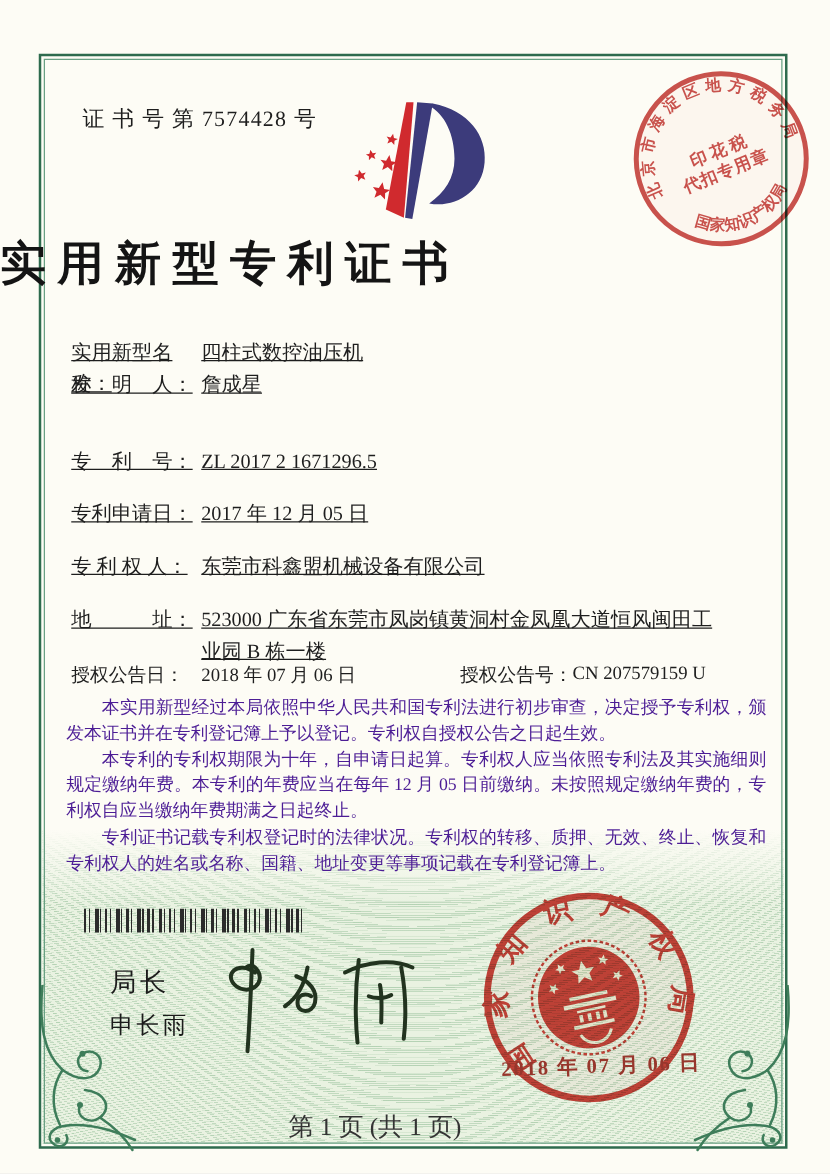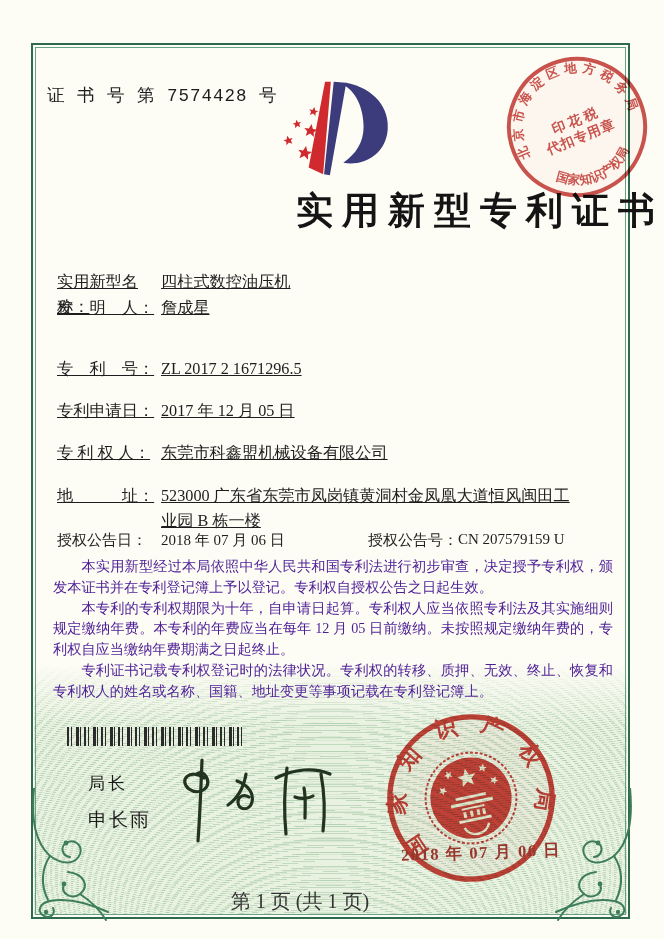--- a/index.html
+++ b/index.html
@@ -13,42 +13,42 @@
     border:2.5px solid #2e6b4e;z-index:2;pointer-events:none;}
   .frame::after{content:"";position:absolute;inset:2px;border:1px solid #69a184;}
   
   .guilloche{position:absolute;left:34px;top:664px;width:593px;height:251px;z-index:1;
     background-color:#e9f2e1;
     background-image:
       repeating-radial-gradient(120% 95% at 50% 150%, rgba(255,255,255,0) 0 4px, rgba(108,166,118,.32) 4px 5.2px),
       repeating-radial-gradient(130% 110% at 50% -55%, rgba(255,255,255,0) 0 5px, rgba(108,166,118,.14) 5px 6px);}
   .guilloche::before{content:"";position:absolute;inset:0;
     background:linear-gradient(180deg,#fdfcf5 0,rgba(253,252,245,0) 60px);}
-  .certno{position:absolute;left:47px;top:83px;z-index:3;font-size:17.5px;letter-spacing:1px;font-family:Liberation Mono, monospace;}
+  .certno{position:absolute;left:66px;top:83px;z-index:3;font-size:17.5px;letter-spacing:1px;}
   .logo{position:absolute;left:256px;top:76px;z-index:3;}
   .taxstamp{position:absolute;left:504px;top:54px;z-index:5;transform:rotate(-22deg);
     opacity:.9;mix-blend-mode:multiply;}
-  .title{position:absolute;left:0;right:0;top:186px;z-index:3;text-align:right;
+  .title{position:absolute;left:0;right:0;top:186px;z-index:3;text-align:left;
     font-size:37px;font-weight:bold;letter-spacing:9px;color:#141414;}
   .row{position:absolute;left:57px;width:556px;display:flex;z-index:3;
     font-size:16.2px;line-height:25px;text-decoration:underline;}
   .flabel{width:104px;flex:none;}
   .fvalue{flex:1;}
   .addr .fvalue{max-width:418px;}
   .grantrow{position:absolute;left:57px;top:531px;width:560px;z-index:3;
     font-size:15px;display:flex;}
   .grant2{position:absolute;left:311px;top:0;display:flex;}
   .body{position:absolute;left:53px;top:556px;width:560px;z-index:3;
     font-size:14.2px;line-height:20.8px;color:#4c1d95;text-align:justify;}
   .body p{margin:0;text-indent:2em;}
   .barcode{position:absolute;left:67px;top:727px;width:179px;height:19px;z-index:3;
     background-image:repeating-linear-gradient(90deg,
       #2b2b2b 0 2px,transparent 2px 4px,#2b2b2b 4px 5px,transparent 5px 9px,
       #2b2b2b 9px 12px,transparent 12px 13px,#2b2b2b 13px 14px,transparent 14px 17px);}
-  .sigtitle{position:absolute;left:88px;top:772px;z-index:3;font-size:17px;letter-spacing:3px;
+  .sigtitle{position:absolute;left:88px;top:772px;z-index:3;font-size:21px;letter-spacing:3px;
     font-family:"Liberation Sans","DejaVu Sans",sans-serif;color:#1b1b1b;}
   .signame{position:absolute;left:88px;top:807px;z-index:3;font-size:19px;letter-spacing:2px;
     font-family:Liberation Sans, sans-serif;color:#1b1b1b;}
   .signature{position:absolute;left:158px;top:748px;z-index:4;}
   .seal{position:absolute;left:384px;top:711px;z-index:4;transform:rotate(-12deg);
     mix-blend-mode:multiply;opacity:.95;}
   .sealdate{position:absolute;left:401px;top:842px;z-index:5;font-size:16.5px;
     letter-spacing:1.5px;color:#97362c;transform:rotate(-2deg);font-weight:bold;}
   .footer{position:absolute;left:205px;top:888px;width:190px;z-index:3;
     text-align:center;font-size:20px;color:#333;}

